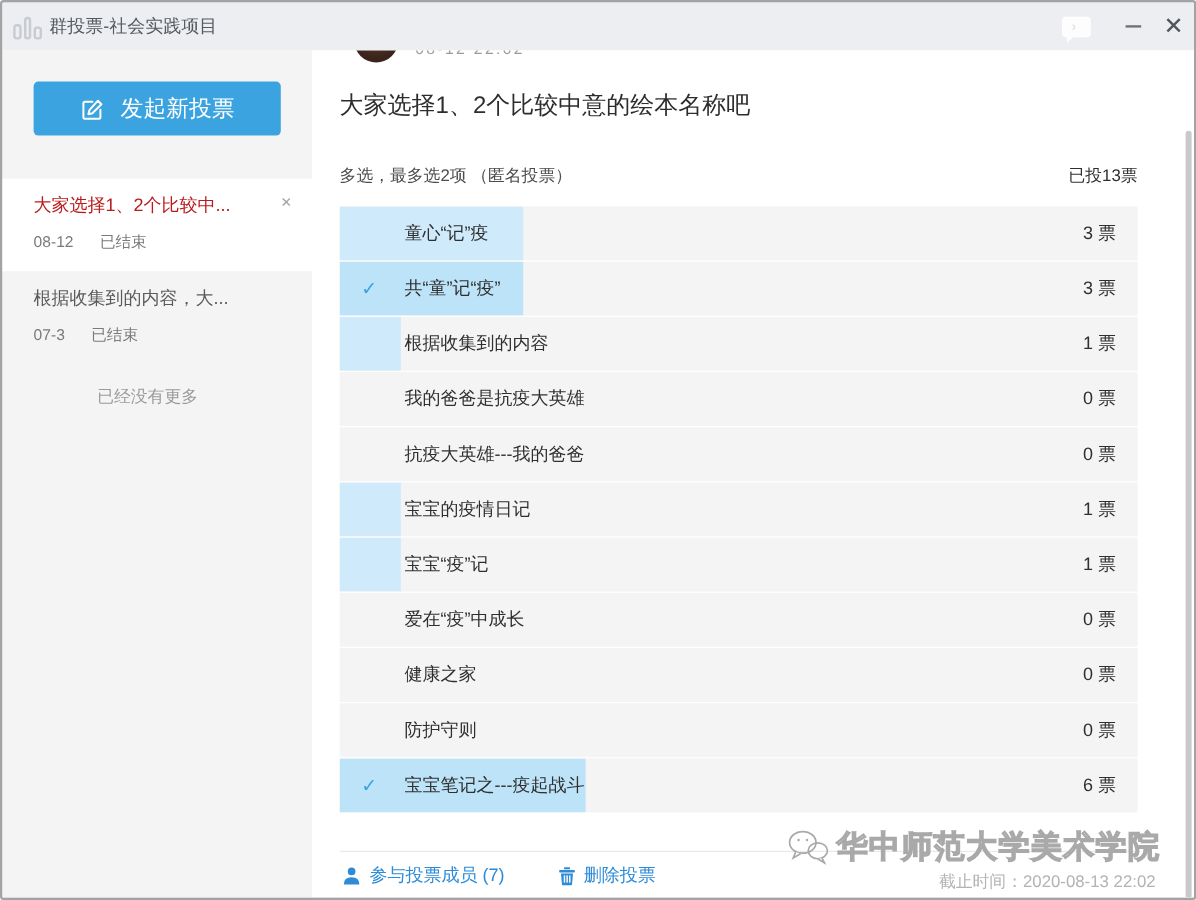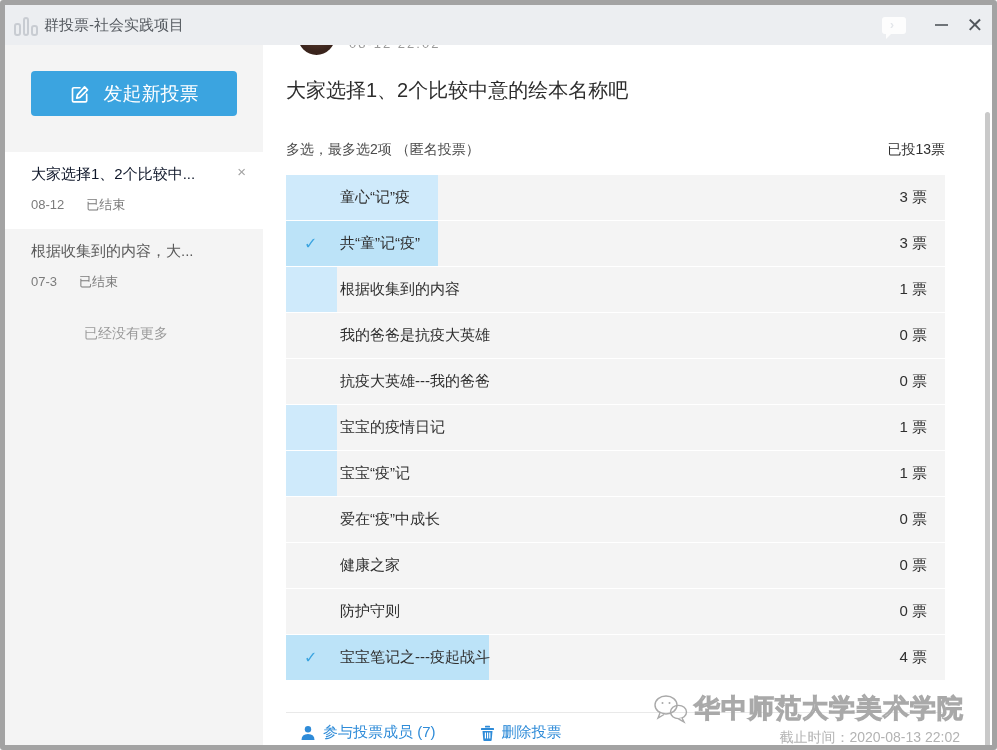--- a/index.html
+++ b/index.html
@@ -1,21 +1,21 @@
 <!DOCTYPE html>
 <html><head>
 <meta charset="utf-8">
 <style>
   * { margin: 0; padding: 0; box-sizing: border-box; }
   html, body { width: 997px; height: 750px; }
   body { font-family: "Liberation Sans", "DejaVu Sans", sans-serif; background: #fff; }
 
   .window {
     position: relative; width: 997px; height: 750px;
-    border: 5px solid #a3a3a3; border-radius: 3px; overflow: hidden; background: #fff;
+    border: 2px solid #a3a3a3; border-radius: 3px; overflow: hidden; background: #fff;
   }
 
   
   .titlebar {
     position: absolute; left: 0; top: 0; right: 0; height: 40px;
     background: #eceef1; display: flex; align-items: center;
   }
   .app-icon { margin-left: 9px; width: 24px; height: 22px; display: flex; align-items: flex-end; gap: 2px; }
   .app-icon i { display: block; border: 2px solid #c8ccd2; border-radius: 3px; background: transparent; }
   .app-icon i:nth-child(1){ width: 7px; height: 13px; }
@@ -41,21 +41,21 @@
   .new-vote-btn {
     position: absolute; left: 26px; top: 26px; width: 206px; height: 45px;
     background: #3ba4e0; border: none; border-radius: 4px;
     color: #fff; font-size: 19px; font-family: inherit;
     display: flex; align-items: center; justify-content: center; gap: 14px; cursor: pointer;
   }
   .compose-icon { width: 20px; height: 20px; display: block; }
   .poll-list { position: absolute; left: 0; top: 107px; right: 0; }
   .side-item { position: relative; padding: 13px 0 13px 26px; height: 77px; }
   .side-item.selected { background: #ffffff; }
-  .side-item-title { font-size: 15px; color: #0f172a; white-space: nowrap; overflow: hidden; }
+  .side-item-title { font-size: 15px; color: #b91c1c; white-space: nowrap; overflow: hidden; }
   .side-item.dim .side-item-title { color: #5a5a5a; }
   .side-item-meta { margin-top: 12px; font-size: 13px; color: #7b7b7b; }
   .side-item-meta .status { margin-left: 22px; }
   .side-close { position: absolute; right: 17px; top: 12px; font-size: 15px; color: #a3a3a3; cursor: pointer; line-height: 1; }
   .no-more { position: absolute; left: 0; right: 16px; top: 280px; text-align: center; font-size: 14px; color: #9a9a9a; }
 
   
   .main {
     position: absolute; left: 258px; top: 40px; right: 0; bottom: 0;
     background: #fff; overflow: hidden;
@@ -78,21 +78,21 @@
     display: flex; align-items: center; overflow: hidden; cursor: pointer;
   }
   .vote-bar { position: absolute; left: 0; top: 0; bottom: 0; background: #cfeafb; }
   .option-row.checked .vote-bar { background: #bce3f8; }
   .check-mark { position: absolute; left: 18px; top: 0; height: 45px; display: none; align-items: center; color: #3ba4e0; font-size: 16px; font-weight: bold; }
   .option-row.checked .check-mark { display: flex; }
   .opt-label { position: relative; margin-left: 54px; font-size: 15px; color: #2f2f2f; z-index: 1; }
   .opt-votes { position: absolute; right: 18px; font-size: 15px; color: #2f2f2f; z-index: 1; }
 
   .footer-divider { position: absolute; left: 23px; right: 47px; top: 667px; height: 1px; background: #e9e9e9; }
-  .footer-links { position: absolute; left: 37px; top: 678px; display: flex; align-items: center; gap: 44px; justify-content: flex-end; }
+  .footer-links { position: absolute; left: 25px; top: 678px; display: flex; align-items: center; gap: 44px; justify-content: flex-end; }
   .footer-link { display: flex; align-items: center; gap: 7px; color: #2e8bd8; font-size: 15px; cursor: pointer; }
   .footer-link svg { display: block; }
 
   .watermark {
     position: absolute; right: 28px; top: 646px; display: flex; align-items: center; gap: 6px; z-index: 2;
     pointer-events: none;
   }
   .wm-text {
     font-size: 26px; font-weight: bold; color: rgba(255,255,255,0.15);
     -webkit-text-stroke: 1px #a9a9a9; letter-spacing: 1px;
@@ -210,21 +210,21 @@
         </div>
         <div class="option-row">
           <div class="vote-bar" style="width: 0%;"></div>
           <span class="opt-label">防护守则</span>
           <span class="opt-votes">0 票</span>
         </div>
         <div class="option-row checked">
           <div class="vote-bar" style="width: 30.7692%;"></div>
           <span class="check-mark">✓</span>
           <span class="opt-label">宝宝笔记之---疫起战斗</span>
-          <span class="opt-votes">4 票</span>
+          <span class="opt-votes">6 票</span>
         </div>
       </div>
 
     <div class="footer-divider"></div>
 
     <div class="footer-links">
       <div class="footer-link">
         <svg width="16" height="16" viewBox="0 0 16 16" fill="#2e8bd8">
           <circle cx="8" cy="4.2" r="3.2"></circle>
           <path d="M1.5 15 q0-6 6.5-6 q6.5 0 6.5 6 Z"></path>

